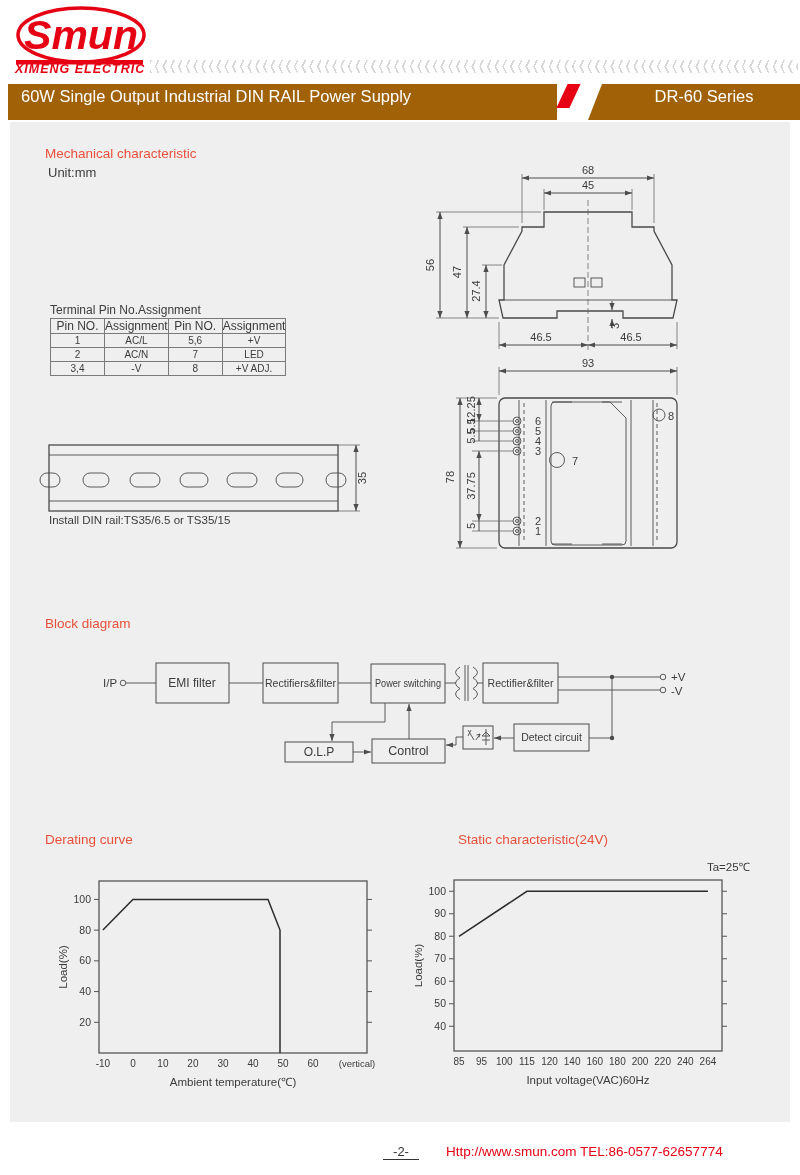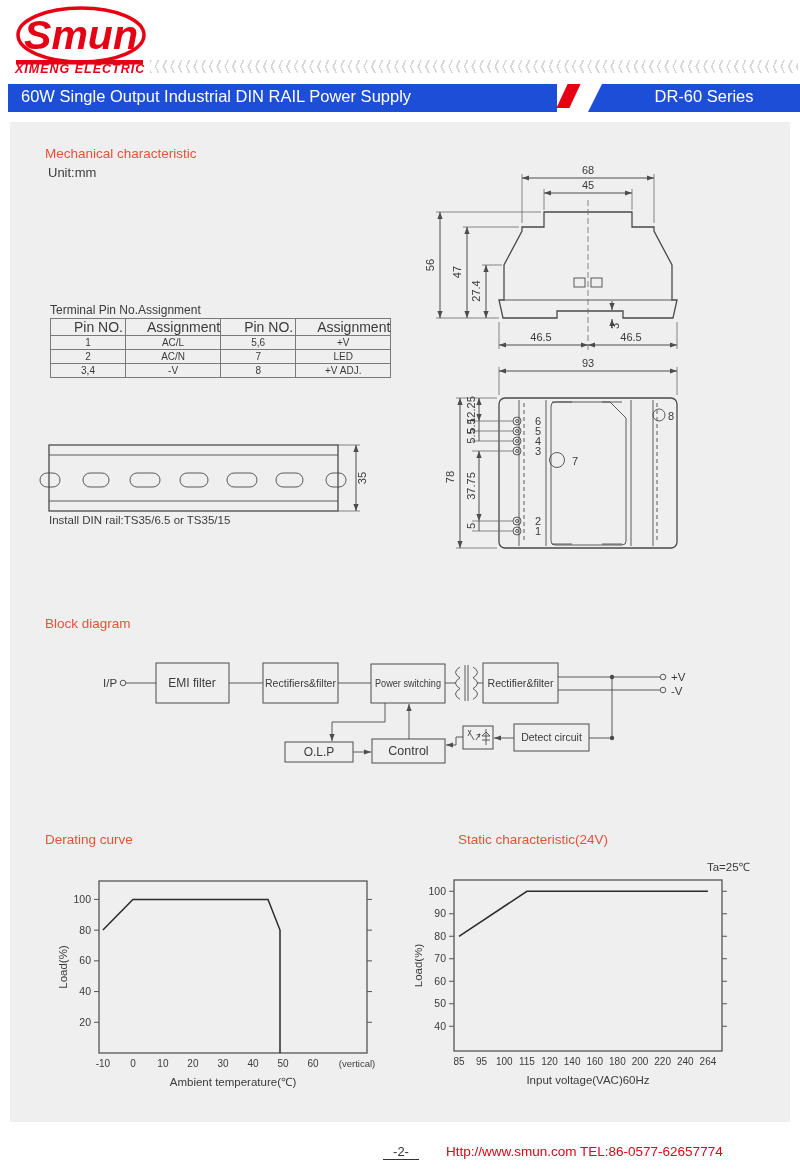--- a/index.html
+++ b/index.html
@@ -11,29 +11,29 @@
   .body-text{color:#3b3b3b;font-size:13px;}
   .small-text{color:#3b3b3b;font-size:11.5px;}
   
   .logo-sub{color:#e60014;font-style:italic;font-weight:bold;font-size:12.5px;letter-spacing:1px;text-align:center;}
   .company{color:#e60014;font-size:14px;}
   
   .chev{height:6.5px;}
   .chev-top{background:repeating-linear-gradient(115deg,#d7d7d7 0 1.6px,transparent 1.6px 7px);}
   .chev-bot{background:repeating-linear-gradient(65deg,#d7d7d7 0 1.6px,transparent 1.6px 7px);}
   
-  .bar{background:#1d4ed8;color:#fff;height:28px;line-height:24px;font-size:16.5px;}
+  .bar{background:#a16207;color:#fff;height:36px;line-height:24px;font-size:16.5px;}
   .bar-left{padding-left:13px;}
   .bar-slash{background:#e60014;transform:skewX(-25deg);}
   .bar-right{clip-path:polygon(14px 0,100% 0,100% 100%,0 100%);text-align:center;padding-left:10px;}
   
   table.pins{border-collapse:collapse;}
   table.pins td,table.pins th{border:1px solid #7a7a7a;font-weight:normal;color:#3b3b3b;
      text-align:center;padding:0;height:13px;font-size:10px;}
-  table.pins th{font-size:14px;padding-left:21px;}
+  table.pins th{font-size:12px;}
   .c1,.c3{width:53px;} .c2,.c4{width:53px;}
   
   .pageno{color:#333;font-size:13px;border-bottom:1px solid #333;text-align:center;}
   .footlink{color:#e60014;font-size:13.5px;}
   svg text{font-family:"Liberation Sans",sans-serif;}
   .dim{stroke:#4d4d4d;stroke-width:1;fill:none;}
   .ext{stroke:#6a6a6a;stroke-width:.8;fill:none;}
   .out{stroke:#4a4a4a;stroke-width:1.3;fill:none;}
   .thin{stroke:#4a4a4a;stroke-width:.9;fill:none;}
   .dimtxt{fill:#3b3b3b;font-size:11px;}

